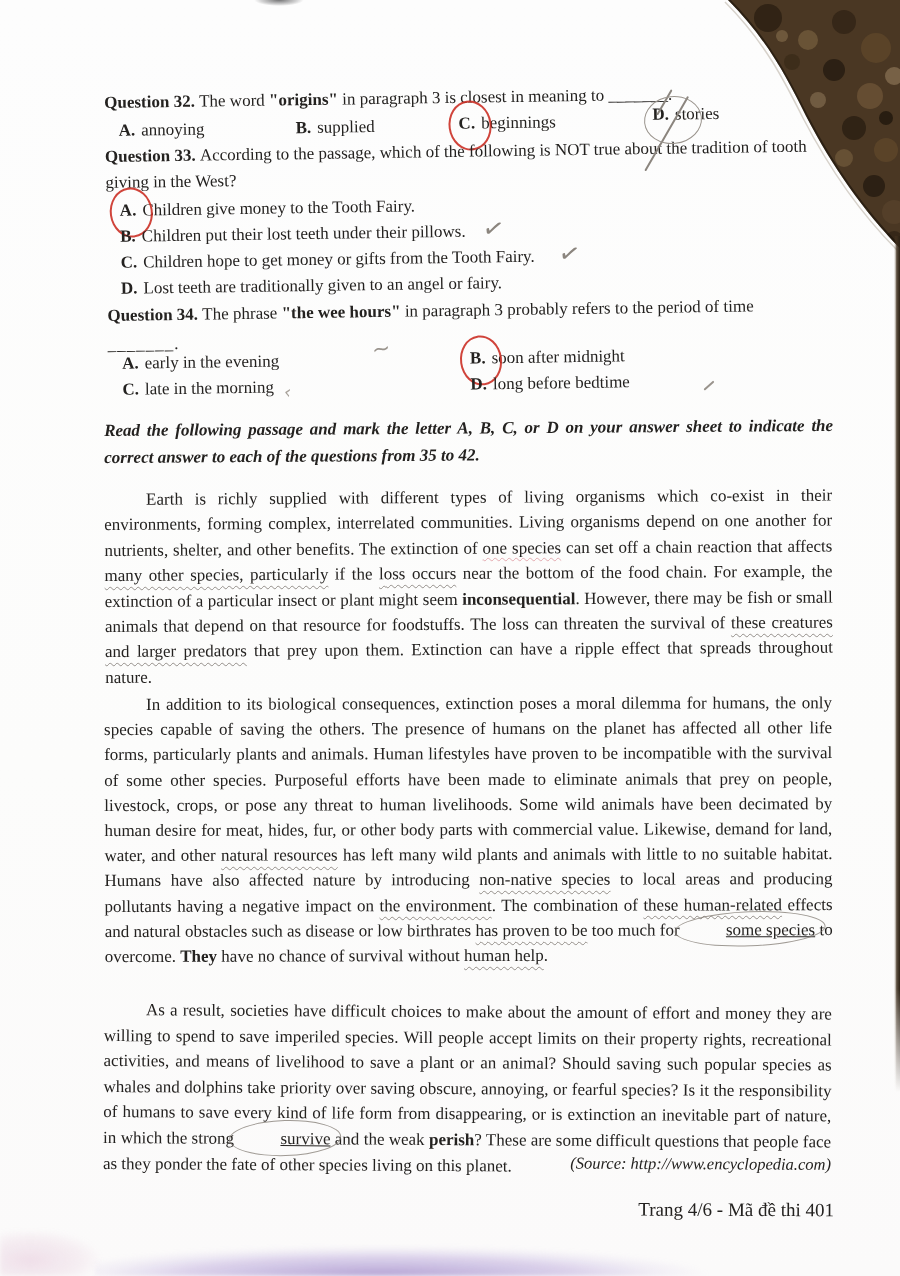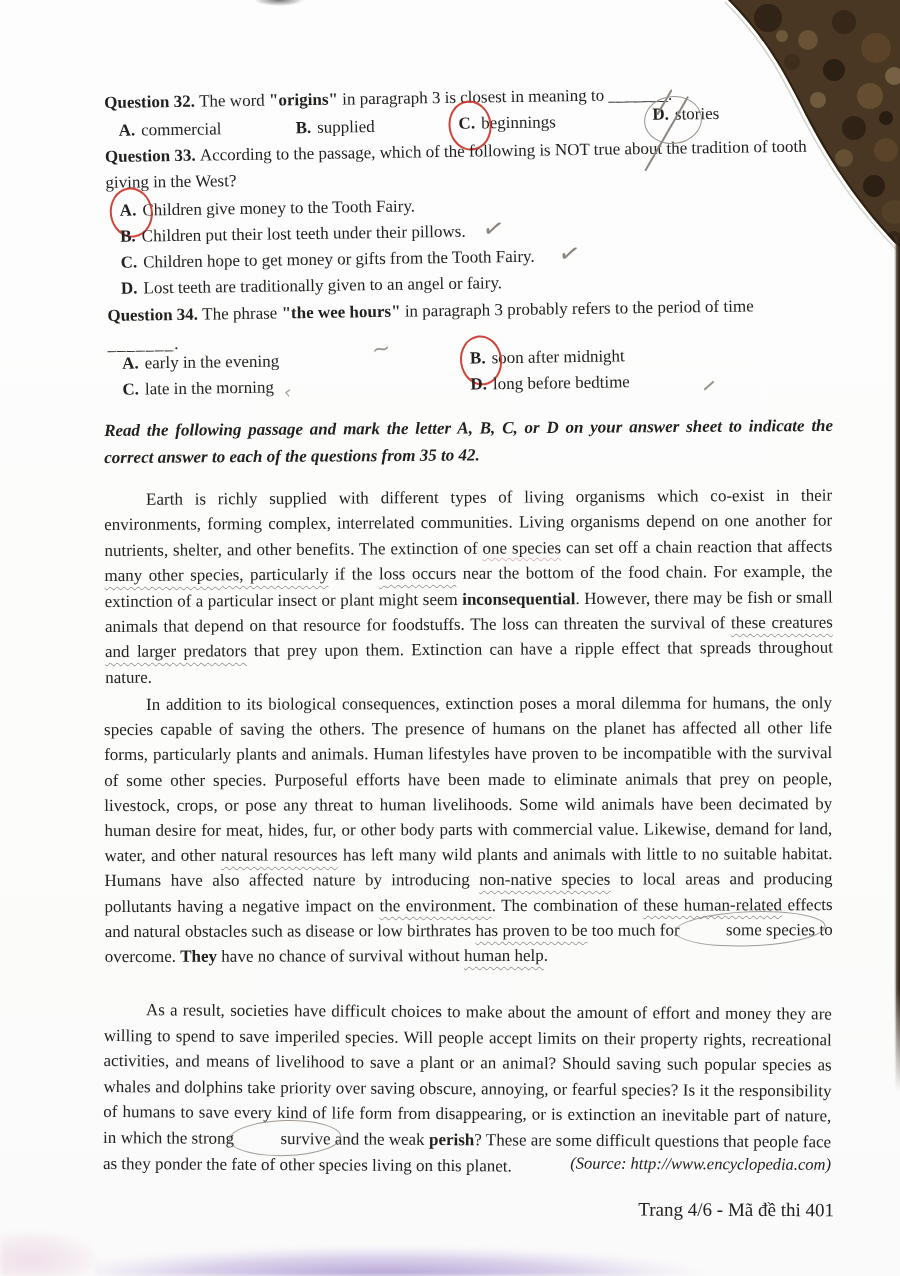--- a/index.html
+++ b/index.html
@@ -23,21 +23,21 @@
   .p3{left:104px; top:980px; line-height:25.6px; transform:rotate(0.35deg);}
   .source{left:104px; top:1153px; width:727px; text-align:right; font-style:italic; font-size:16.5px; transform:rotate(0.3deg);}
   .footer{left:104px; top:1198px; width:730px; text-align:right; font-size:19px; transform:rotate(0.2deg);}
   .blank{letter-spacing:1px;}
   
   .b{font-weight:bold;}
   .pencil-u{text-decoration-line:underline; text-decoration-style:wavy;
             text-decoration-color:rgba(125,119,112,.8); text-decoration-thickness:1.4px; text-underline-offset:5px;}
   .pink-u{text-decoration-line:underline; text-decoration-style:wavy;
           text-decoration-color:rgba(214,122,132,.6); text-decoration-thickness:1.4px; text-underline-offset:4px;}
-  .pencil-o{position:relative; display:inline-block;}
+  .pencil-o{position:relative; display:inline-block;text-decoration:underline;}
   .pencil-o::after{content:""; position:absolute; left:-9px; right:-11px; top:-6px; bottom:-4px;
           border:1.6px solid rgba(128,122,114,.75); border-radius:50%; transform:rotate(-2deg); pointer-events:none;}
   
   .mark-red-circle{position:relative; display:inline-block;}
   .mark-red-circle::after{content:""; position:absolute; left:-10px; top:-12px;
           width:calc(100% + 22px); height:calc(100% + 24px);
           border:2.7px solid rgba(201,42,32,.88); border-radius:50%; transform:rotate(-7deg); pointer-events:none;}
   
   .ann{position:absolute; pointer-events:none;}
   .ann-glyph{font-family:"DejaVu Sans",sans-serif; line-height:1;}
@@ -97,21 +97,21 @@
   <div class="abs edge-strip"></div>
 
   <div class="abs top-notch"></div>
 
   <section class="abs qblock">
 
     <div class="stem" style="top:0;"><span class="b">Question 32. </span><span>The word </span><span class="b">"origins"</span><span> in paragraph 3 is closest in meaning to </span><span>_______</span><span>.</span></div>
 
     <div>
       <span class="opt" style="left:14px;  top:30px;">
-        <span class="letter">A.</span><span>commercial</span>
+        <span class="letter">A.</span><span>annoying</span>
       </span>
       <span class="opt" style="left:191px; top:30px;">
         <span class="letter">B.</span><span>supplied</span>
       </span>
       <span class="opt" style="left:354px; top:28px;">
         <span class="letter mark-red-circle">C.</span><span>beginnings</span>
       </span>
       <span class="opt" style="left:548px; top:22px;">
         <span class="letter">D.</span><span>stories</span>
       </span>

